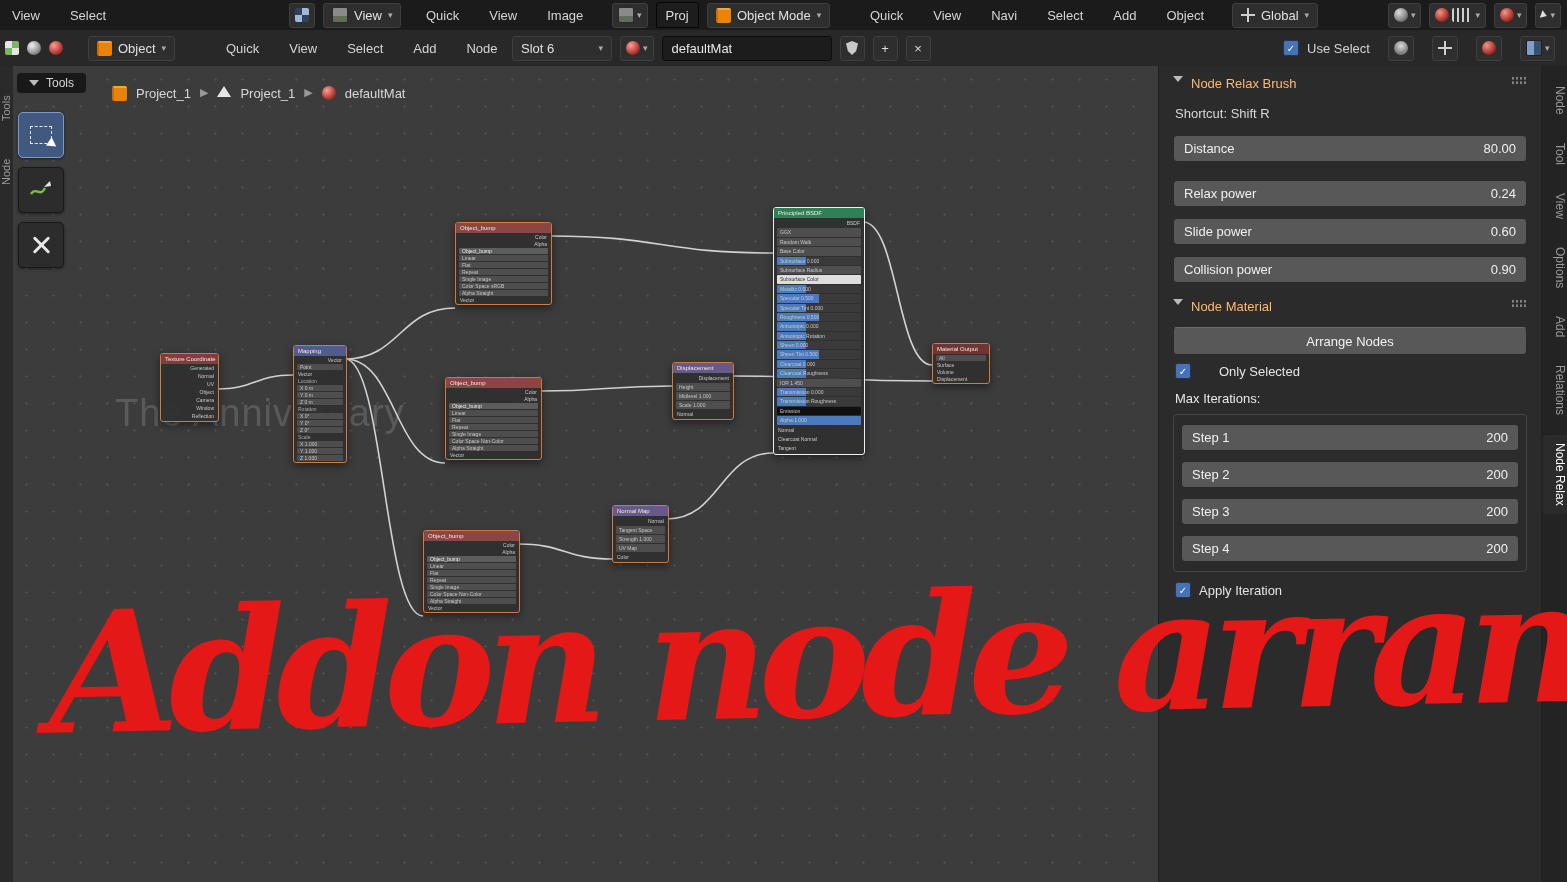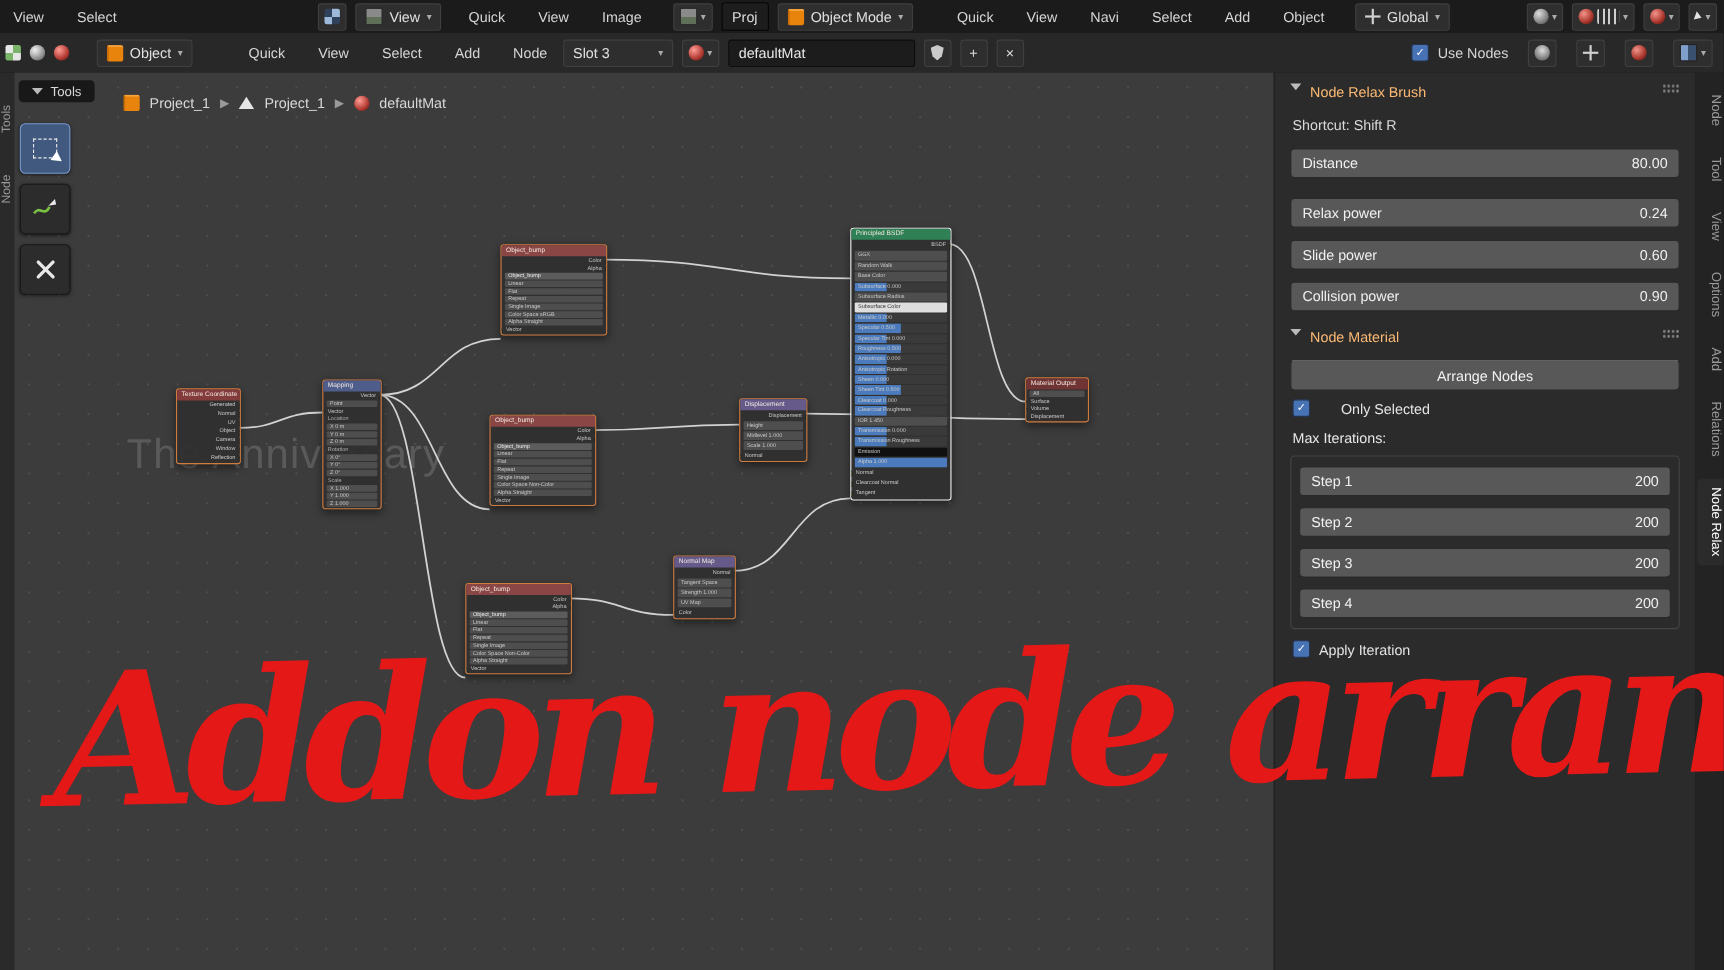--- a/index.html
+++ b/index.html
@@ -49,21 +49,21 @@
   .cb.checked::after{content:"✓";}
   .cbrow{display:flex;align-items:center;gap:8px;}
 
   
   #workspace{position:absolute;top:66px;left:0;width:1567px;height:816px;}
   #leftstrip{position:absolute;left:0;top:0;width:13px;height:816px;background:#2a2a2a;}
   .vlab{position:absolute;left:0;width:13px;color:#9a9a9a;font-size:11px;
       writing-mode:vertical-rl;transform:rotate(180deg);text-align:center;}
   #editor{position:absolute;left:13px;top:0;width:1145px;height:816px;background:#3c3c3c;
       background-image:radial-gradient(circle,#4e4e4e 1.2px,transparent 1.4px);background-size:27px 27px;}
-  #breadcrumb{position:absolute;left:112px;top:20px;display:flex;align-items:center;gap:9px;
+  #breadcrumb{position:absolute;left:112px;top:20px;display:flex;gap:9px;
       color:#d8d8d8;font-size:13px;z-index:4;}
   .crumb-sep{color:#9a9a9a;font-size:11px;}
   .ic-tri{width:0;height:0;border-left:7px solid transparent;border-right:7px solid transparent;
       border-top:11px solid #e6e6e6;border-radius:0;background:transparent;transform:rotate(180deg);}
   #watermark{position:absolute;left:115px;top:326px;font-size:38px;color:rgba(140,140,140,.38);
       z-index:1;letter-spacing:1px;}
   #toolheader{position:absolute;left:17px;top:7px;display:flex;align-items:center;gap:7px;
       background:rgba(18,18,18,.85);border-radius:4px;padding:3px 12px;color:#d8d8d8;font-size:12px;z-index:5;}
   .tribtn{width:0;height:0;border-left:5px solid transparent;border-right:5px solid transparent;
       border-top:6px solid #bbb;}
@@ -228,42 +228,42 @@
     </div>
     <div class="grp" style="left:224px;">
         <span class="menu-item">Quick</span>
         <span class="menu-item">View</span>
         <span class="menu-item">Select</span>
         <span class="menu-item">Add</span>
         <span class="menu-item">Node</span>
       </div>
     <div class="grp" style="left:512px;">
       <span class="dd" style="width:82px;justify-content:space-between;">
-        <span>Slot 3</span>
+        <span>Slot 6</span>
         <span class="caret">▾</span>
       </span>
     </div>
     <div class="grp tight" style="left:620px;">
       <span class="icobtn">
         <span class="ic ic-matball"></span>
         <span class="caret">▾</span>
       </span>
       <span class="namefield">
         <span>defaultMat</span>
       </span>
       <span class="txtbtn">
           <span class="ic ic-shield"></span>
         </span>
       <span class="txtbtn">+</span>
       <span class="txtbtn">×</span>
     </div>
     <div class="grp tight" style="left:1283px;gap:18px;">
       <span class="cbrow">
         <span class="cb checked"></span>
-        <span>Use Nodes</span>
+        <span>Use Select</span>
       </span>
       <span class="icobtn">
           <span class="ic ic-pin"></span>
         </span>
       <span class="icobtn">
           <span class="ic ic-axes"></span>
         </span>
       <span class="icobtn">
           <span class="ic ic-brushred"></span>
         </span>

